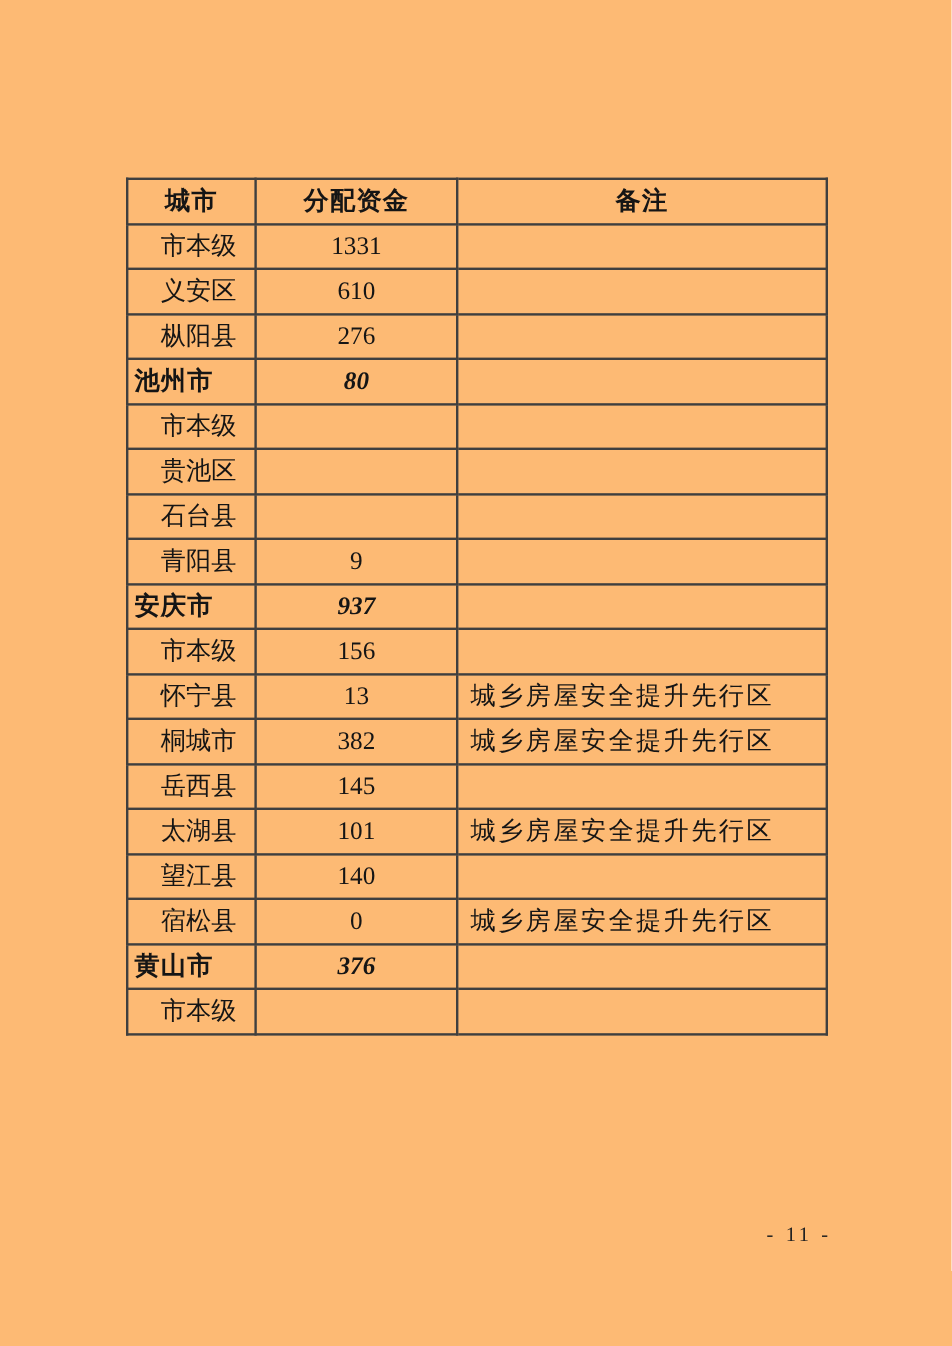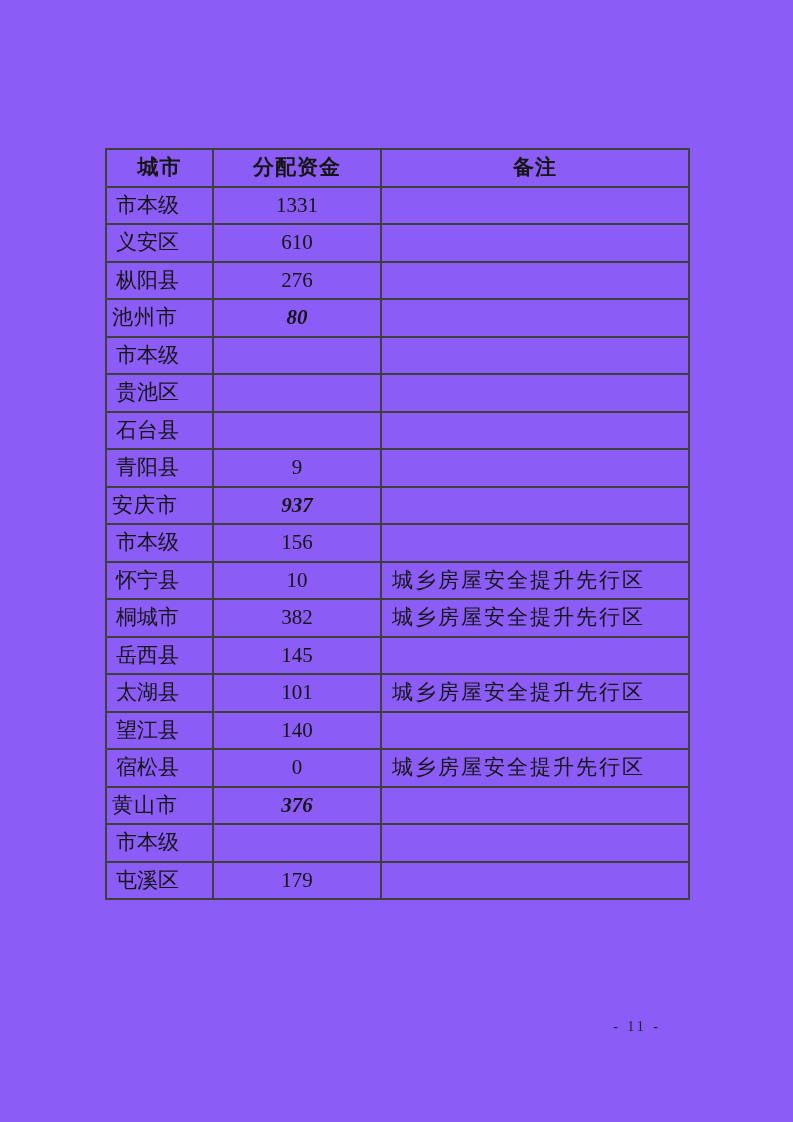--- a/index.html
+++ b/index.html
@@ -4,21 +4,21 @@
 <style>
   html, body {
     margin: 0;
     padding: 0;
     background: #ffffff;
   }
   .page {
     position: relative;
     width: 793px;
     height: 1122px;
-    background: #8b5cf6;
+    background: #fdba74;
     overflow: hidden;
     font-family: "Liberation Serif", "DejaVu Serif", serif;
     color: #151515;
   }
   table.alloc-table {
     position: absolute;
     left: 105px;
     top: 148px;
     width: 583px;
     border-collapse: collapse;
@@ -38,47 +38,47 @@
     overflow: hidden;
     white-space: nowrap;
   }
   .alloc-table th {
     font-weight: bold;
     text-align: center;
     letter-spacing: 1px;
   }
   td.city {
     text-align: left;
-    padding-left: 9px;
+    padding-left: 27px;
   }
   td.amount {
     text-align: center;
     margin-left: 16px;
   }
   td.note {
     text-align: left;
     padding-left: 10px;
     letter-spacing: 2px;
   }
   tr.group td.city {
-    font-weight: normal;
+    font-weight: bold;
     padding-left: 5px;
     letter-spacing: 1px;
   }
   tr.group td.amount {
     font-weight: bold;
     font-style: italic;
   }
   .page-number {
     position: absolute;
-    left: 566px;
+    left: 598px;
     top: 1019px;
     width: 95px;
     text-align: right;
-    font-size: 14px;
+    font-size: 17px;
     letter-spacing: 3px;
     color: #222222;
   }
 </style>
 </head>
 <body>
 
 <div class="page">
 
   <table class="alloc-table">
@@ -140,21 +140,21 @@
     <td class="amount">937</td>
     <td class="note"></td>
   </tr>
         <tr>
     <td class="city">市本级</td>
     <td class="amount">156</td>
     <td class="note"></td>
   </tr>
         <tr>
     <td class="city">怀宁县</td>
-    <td class="amount">10</td>
+    <td class="amount">13</td>
     <td class="note">城乡房屋安全提升先行区</td>
   </tr>
         <tr>
     <td class="city">桐城市</td>
     <td class="amount">382</td>
     <td class="note">城乡房屋安全提升先行区</td>
   </tr>
         <tr>
     <td class="city">岳西县</td>
     <td class="amount">145</td>
@@ -178,23 +178,18 @@
         <tr class="group">
     <td class="city">黄山市</td>
     <td class="amount">376</td>
     <td class="note"></td>
   </tr>
         <tr>
     <td class="city">市本级</td>
     <td class="amount"></td>
     <td class="note"></td>
   </tr>
-        <tr>
-    <td class="city">屯溪区</td>
-    <td class="amount">179</td>
-    <td class="note"></td>
-  </tr>
       </tbody>
   </table>
 
   <div class="page-number">- 11 -</div>
 
 </div>
 
 </body></html>

